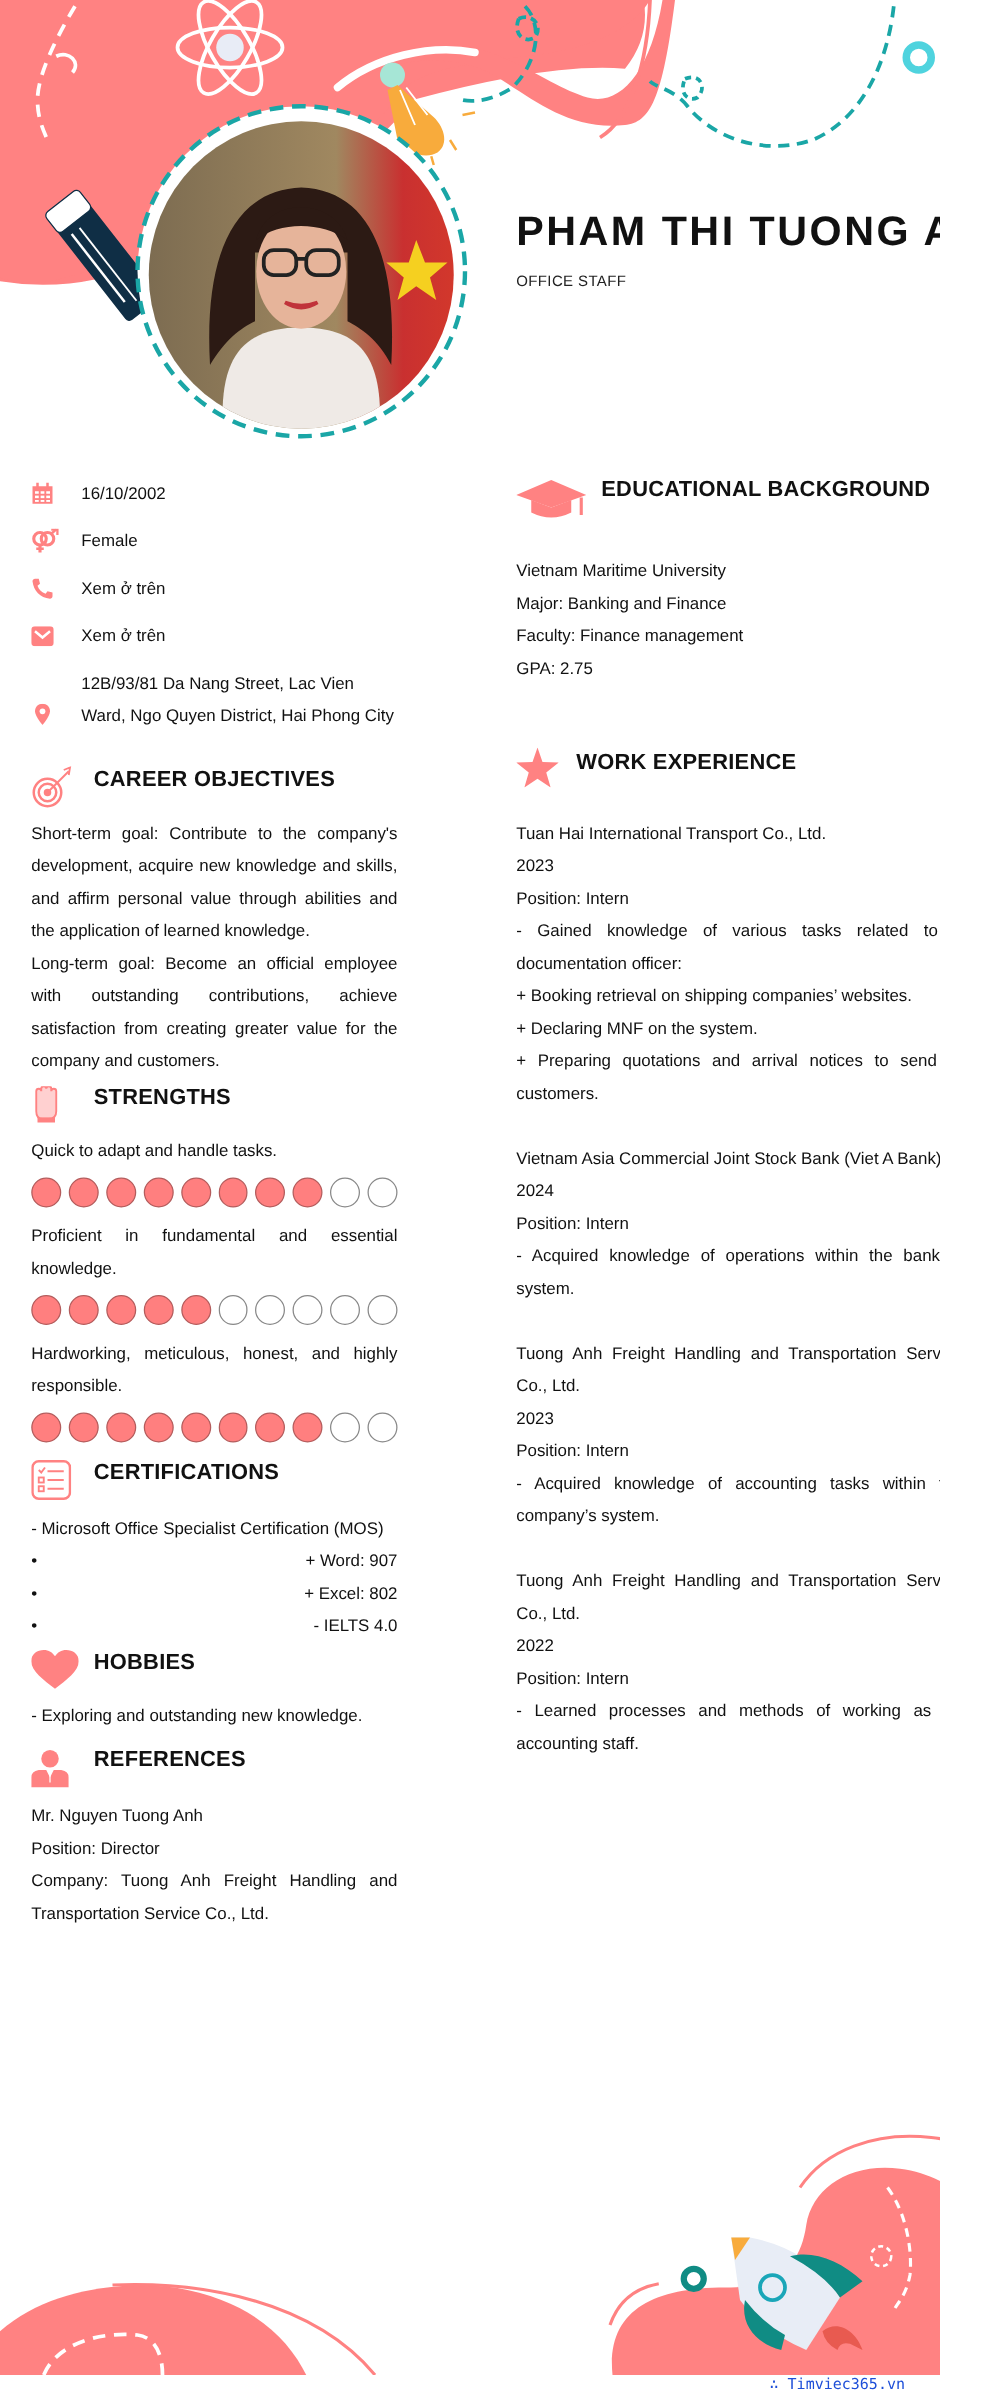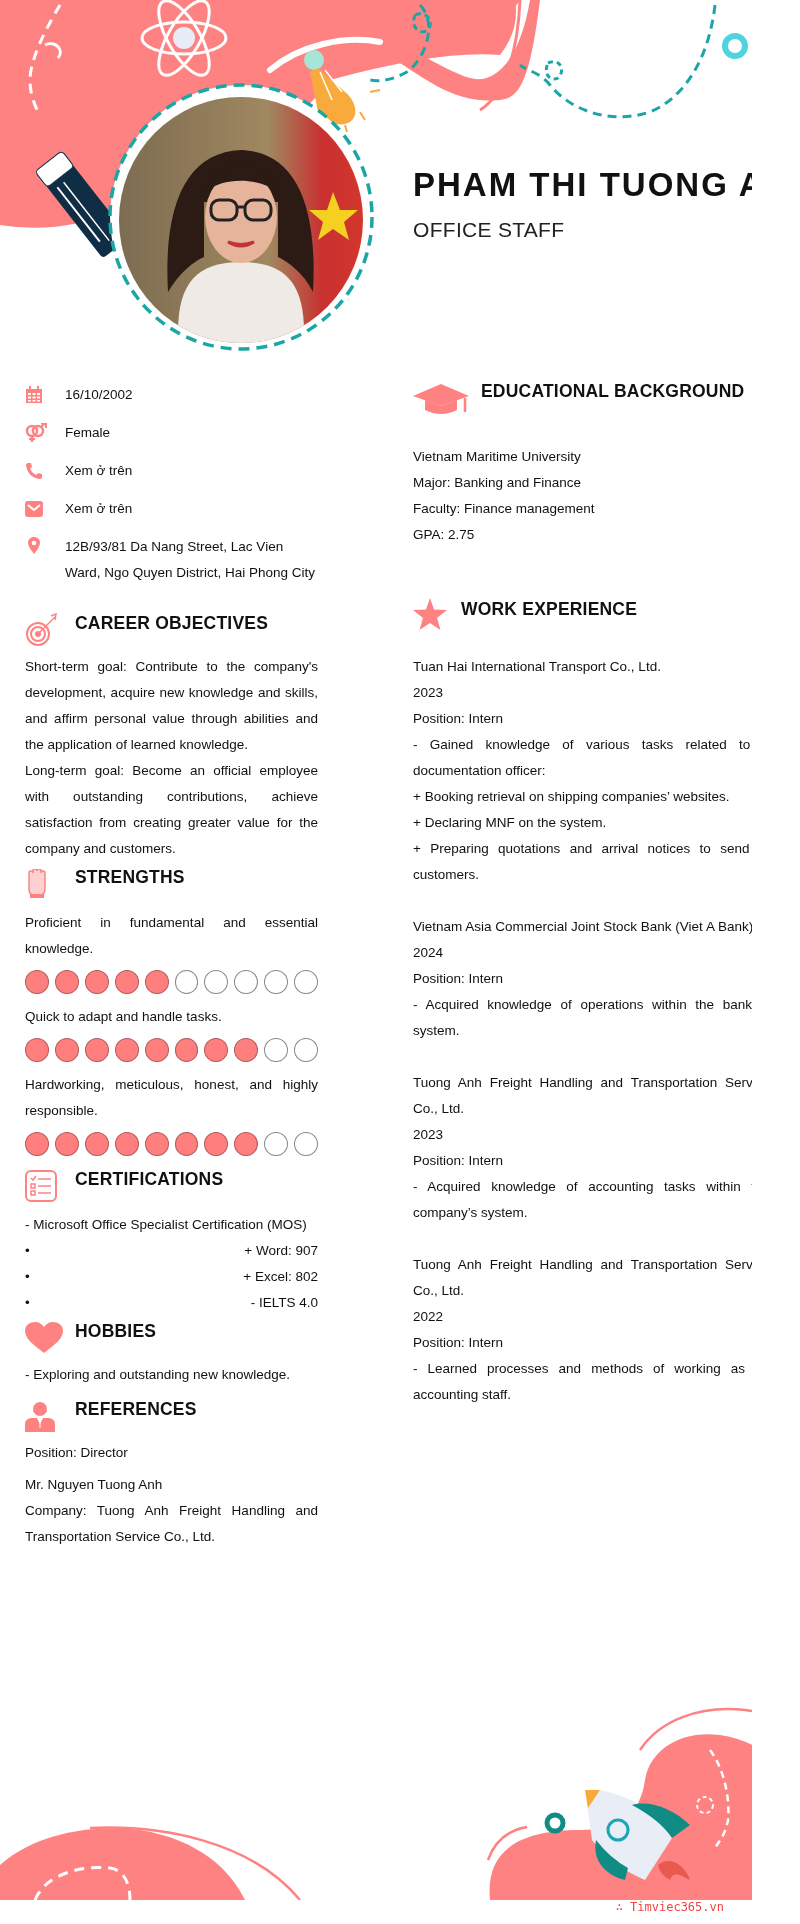--- a/index.html
+++ b/index.html
@@ -3,48 +3,48 @@
 <meta charset="utf-8">
 <style>
   * { box-sizing: border-box; margin: 0; padding: 0; }
   html, body { width: 800px; height: 1924px; background: #fff; overflow: hidden; }
   body { font-family: "Liberation Sans", "DejaVu Sans", sans-serif; color: #111; position: relative; }
   .page { position: relative; width: 752px; height: 1924px; background: #fff; overflow: hidden; }
 
   .deco { position: absolute; }
   
   .name { position: absolute; left: 413px; top: 166px; font-size: 33px; font-weight: 700; letter-spacing: 2px; color: #111; white-space: nowrap; }
-  .role { position: absolute; left: 413px; top: 218px; font-size: 21px; color: #222; letter-spacing: 0.3px; }
+  .role { position: absolute; left: 413px; top: 218px; font-size: 12px; color: #222; letter-spacing: 0.3px; }
   .photo-wrap { position: absolute; left: 108px; top: 82px; width: 268px; height: 270px; }
 
   .col { position: absolute; font-size: 13.5px; line-height: 26px; }
   .col-left { left: 25px; top: 382px; width: 293px; }
   .col-right { left: 413px; top: 378px; width: 357px; }
 
-  .info-row { position: relative; display: flex; align-items: flex-start; margin-bottom: 12px; }
+  .info-row { position: relative; display: flex; align-items: flex-end; margin-bottom: 12px; }
   .info-icon { width: 40px; flex: none; height: 26px; display: flex; align-items: center; }
   .info-text { flex: 1; }
 
   .section-head { display: flex; height: 40px; margin-top: 10px; margin-bottom: 4px; }
   .section-head .sicon { width: 50px; flex: none; display: flex; align-items: center; }
   .section-head .stitle { font-size: 17.5px; font-weight: 700; letter-spacing: 0.2px; }
 
   .just { text-align: justify; }
   b { font-weight: 400; margin-top: 18px; }
 
   .dots { display: flex; gap: 6px; margin: 8px 0 10px; }
   .dot { width: 24px; height: 24px; border-radius: 50%; border: 1.5px solid #888; background: #fff; }
   .dot.on { background: #ff7f7f; border-color: #b35c5c; }
 
   .cert-list { list-style: none; }
   .cert-list li { position: relative; padding-left: 18px; text-align: right; }
   .cert-list li::before { content: "•"; position: absolute; left: 0; top: 0; }
 
   .job { margin-bottom: 26px; }
-  .watermark { position: absolute; right: 28px; top: 1900px; font-family: "DejaVu Sans Mono", monospace; font-size: 12px; color: #ef4444; }
+  .watermark { position: absolute; right: 28px; top: 1900px; font-family: "DejaVu Sans Mono", monospace; font-size: 12px; color: #1d4ed8; }
 </style>
 </head>
 <body>
 
 <div class="page">
 
   <svg class="deco" style="left:0;top:0" width="800" height="360" viewBox="0 0 800 360">
 
     <path d="M0,0 L515,0 Q520,30 500,55 Q440,50 330,80 Q300,120 260,140 Q180,180 120,210 Q60,235 0,225 Z" fill="#ff8282"></path>
     <path d="M0,0 L520,0 C505,25 470,40 420,45 C380,50 330,55 315,80 C300,105 270,120 230,140 C170,170 110,205 60,220 C35,228 15,228 0,222 Z" fill="#ff8282"></path>
@@ -202,46 +202,46 @@
     <div class="section-head" style="margin-top:2px">
       <span class="sicon">
         <svg width="24" height="30" viewBox="0 0 24 30">
             <path d="M4,10 L4,4 Q4,2 6,2 Q8,2 8,4 L8,2 Q8,0 10,0 Q12,0 12,2 L12,2 Q12,0 14,0 Q16,0 16,2 L16,4 Q16,2 18,2 Q20,2 20,4 L20,20 Q20,26 14,26 L9,26 Q4,26 4,20 Z" fill="#ffd0d0" stroke="#ff8282" stroke-width="1.5"></path>
             <rect x="5" y="25" width="14" height="4" fill="#ff8282"></rect>
           </svg>
       </span>
       <span class="stitle">STRENGTHS</span>
     </div>
 
+    <div>
+      <p class="just">Quick to adapt and handle tasks.</p>
+      <div class="dots">
+          <span class="dot on"></span>
+          <span class="dot on"></span>
+          <span class="dot on"></span>
+          <span class="dot on"></span>
+          <span class="dot on"></span>
+          <span class="dot on"></span>
+          <span class="dot on"></span>
+          <span class="dot on"></span>
+          <span class="dot"></span>
+          <span class="dot"></span>
+        </div>
+    </div>
     <div style="margin-top:6px">
       <p class="just">Proficient in fundamental and essential knowledge.</p>
       <div class="dots">
           <span class="dot on"></span>
           <span class="dot on"></span>
           <span class="dot on"></span>
           <span class="dot on"></span>
           <span class="dot on"></span>
           <span class="dot"></span>
           <span class="dot"></span>
           <span class="dot"></span>
-          <span class="dot"></span>
-          <span class="dot"></span>
-        </div>
-    </div>
-    <div>
-      <p class="just">Quick to adapt and handle tasks.</p>
-      <div class="dots">
-          <span class="dot on"></span>
-          <span class="dot on"></span>
-          <span class="dot on"></span>
-          <span class="dot on"></span>
-          <span class="dot on"></span>
-          <span class="dot on"></span>
-          <span class="dot on"></span>
-          <span class="dot on"></span>
           <span class="dot"></span>
           <span class="dot"></span>
         </div>
     </div>
     <div>
       <p class="just">Hardworking, meticulous, honest, and highly responsible.</p>
       <div class="dots">
           <span class="dot on"></span>
           <span class="dot on"></span>
           <span class="dot on"></span>
@@ -289,22 +289,22 @@
     <div class="section-head" style="margin-top:8px">
       <span class="sicon">
         <svg width="30" height="32" viewBox="0 0 30 32">
             <circle cx="15" cy="9" r="7" fill="#ff8282"></circle>
             <path d="M0,32 L0,24 Q0,19 6,18 L12,18 L15,24 L18,18 L24,18 Q30,19 30,24 L30,32 Z" fill="#ff8282"></path>
             <line x1="15" y1="20" x2="15" y2="28" stroke="#fff" stroke-width="1"></line>
           </svg>
       </span>
       <span class="stitle">REFERENCES</span>
     </div>
+    <p style="margin-top:6px">Mr. Nguyen Tuong Anh</p>
     <p>Position: Director</p>
-    <p style="margin-top:6px">Mr. Nguyen Tuong Anh</p>
     <p class="just">Company: Tuong Anh Freight Handling and Transportation Service Co., Ltd.</p>
   </div>
 
   <div class="col col-right">
     <div class="section-head" style="margin-top:0;height:44px">
       <span class="sicon" style="width:68px">
         <svg width="56" height="32" viewBox="0 0 56 32">
             <polygon points="28,0 56,12 28,22 0,12" fill="#ff8282"></polygon>
             <path d="M12,16 L12,26 Q28,34 44,26 L44,16 L28,22 Z" fill="#ff8282"></path>
             <line x1="52" y1="14" x2="52" y2="28" stroke="#ff8282" stroke-width="2.5"></line>

